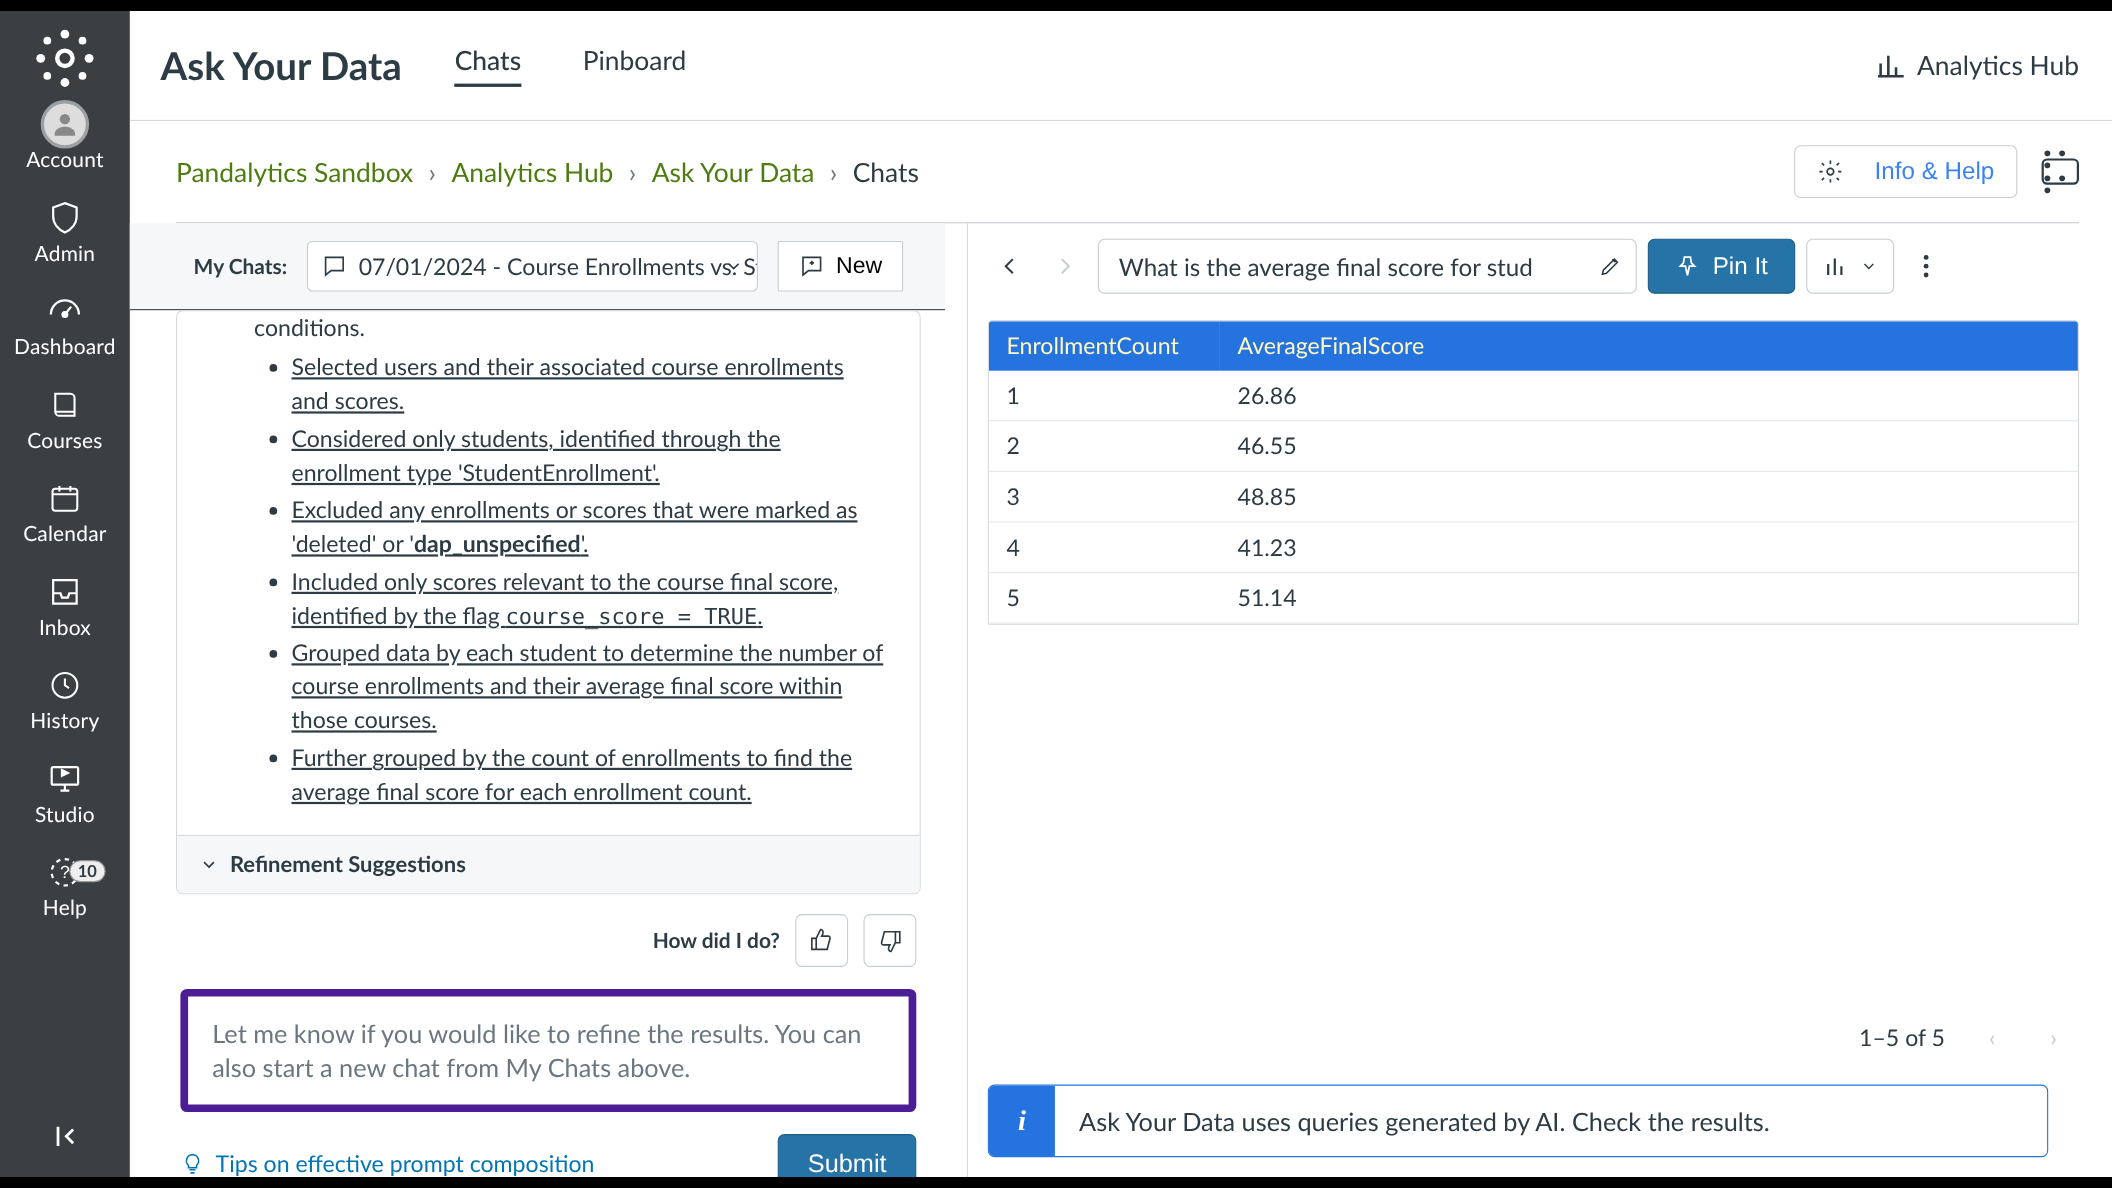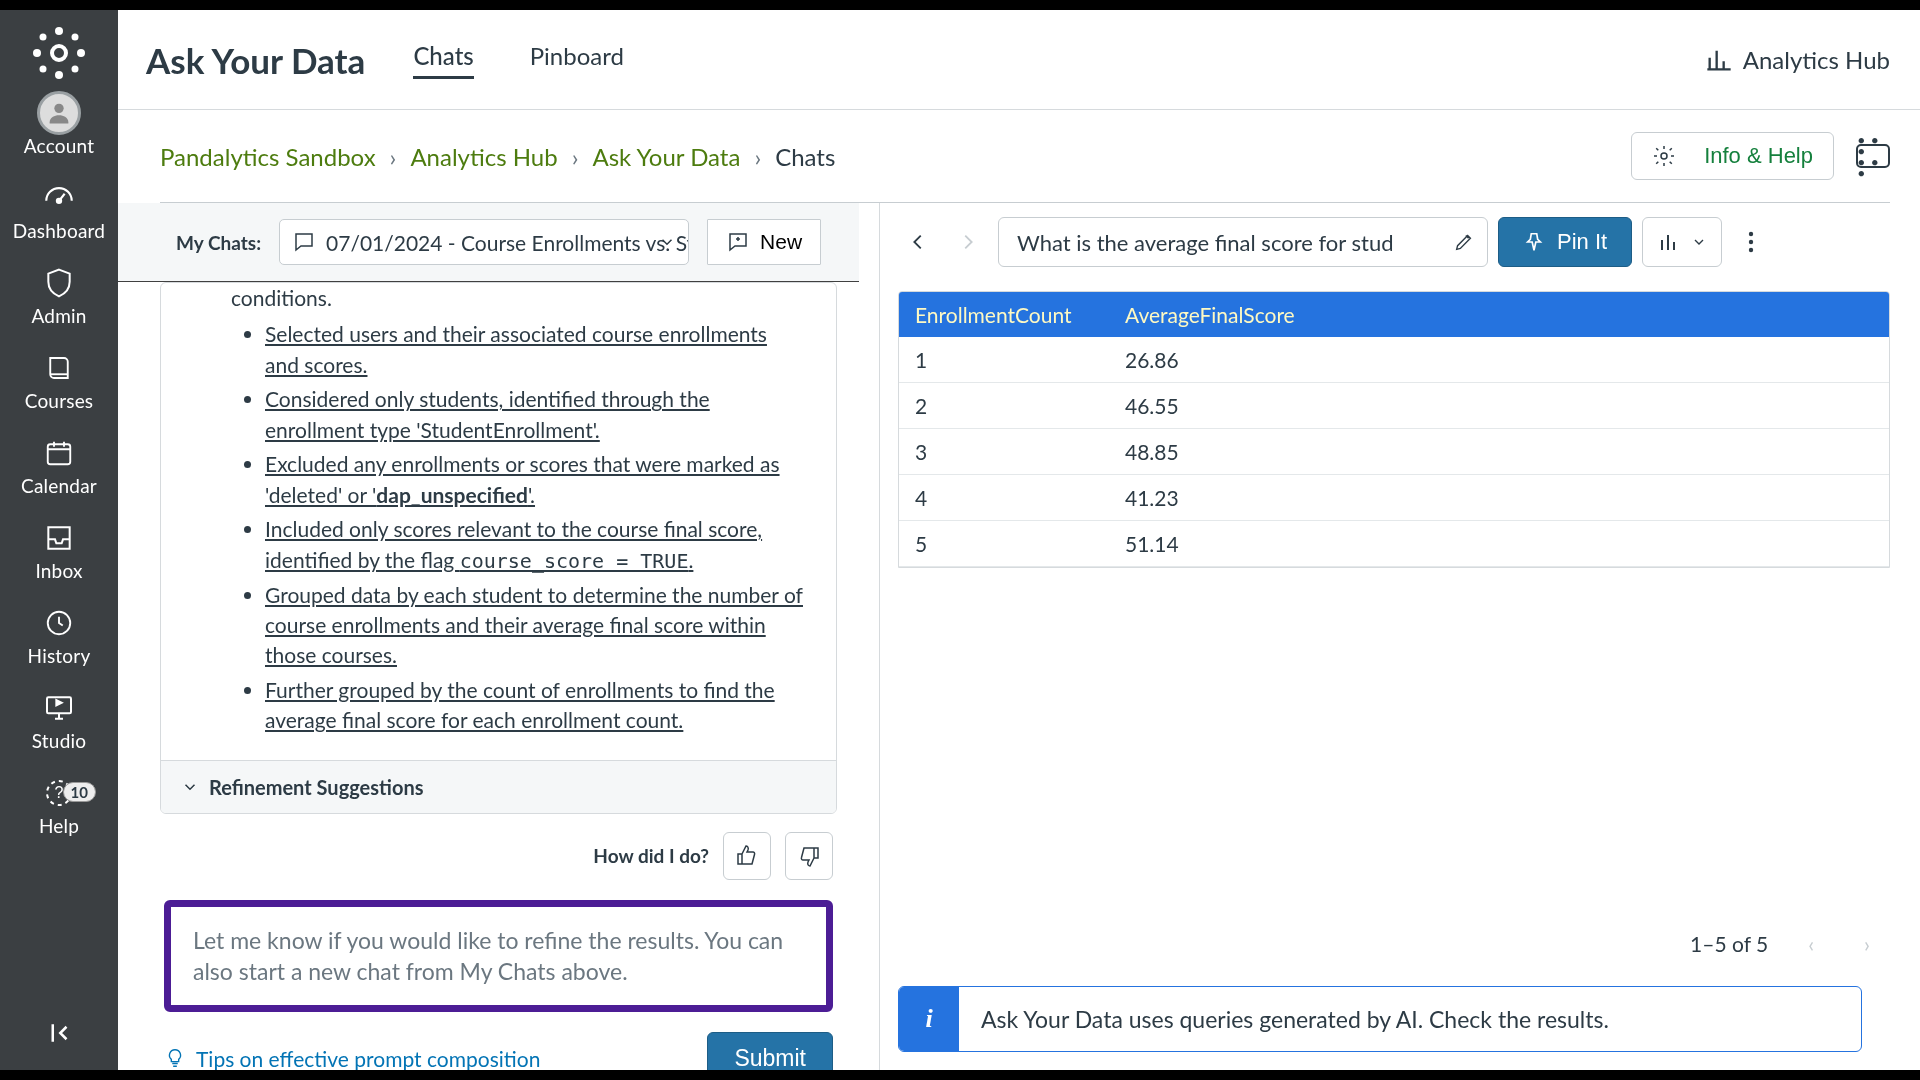--- a/index.html
+++ b/index.html
@@ -39,21 +39,21 @@
   .topbar .right { margin-left:auto; display:flex; align-items:center; gap:10px; font-size:24px; color:#2d3b45;}
   .topbar .right svg { width:28px; height:28px;}
 
   
   .crumbrow { display:flex; align-items:center; padding:22px 30px 22px 42px; }
   .crumbrow .crumbs { font-size:24px; display:flex; gap:14px; align-items:center; flex-wrap:wrap;}
   .crumbrow .crumbs a { color:#4d7c0f; text-decoration:none; cursor:pointer;text-align:right;}
   .crumbrow .crumbs .sep { color:#6b7780;}
   .crumbrow .crumbs .current { color:#2d3b45;}
   .crumbrow .right { margin-left:auto; display:flex; align-items:center; gap:22px;}
-  .btn-outline { border:1px solid #c7cdd1; border-radius:6px; background:#fff; padding:10px 20px; font-size:22px; display:flex; align-items:center; gap:28px; cursor:pointer; color:#15803d;}
+  .btn-outline { border:1px solid #c7cdd1; border-radius:6px; background:#fff; padding:10px 20px; font-size:22px; display:flex; align-items:center; gap:28px; cursor:pointer; color:#3b82f6;}
   .kb-icon { border:2px solid #2d3b45; border-radius:5px; width:34px; height:24px; display:flex; align-items:center; justify-content:center;}
   .kb-icon .dots{font-size:11px; letter-spacing:2px; line-height:1;}
 
   .divider { height:1px; background:#c7cdd1; margin:0 30px 0 42px;}
 
   
   .content { flex:1; display:flex; min-height:0; padding:0 30px 0 42px;}
   .col-left { width:720px; display:flex; flex-direction:column; border-right:1px solid #d6dadd; padding-right:20px; min-height:0;}
   .col-right { flex:1; display:flex; flex-direction:column; padding-left:18px; min-height:0;}
 
@@ -144,35 +144,35 @@
             <svg width="28" height="28" viewBox="0 0 24 24" fill="#888">
               <circle cx="12" cy="8" r="4"></circle>
               <path d="M4 20c0-4 4-6 8-6s8 2 8 6v1H4z"></path>
             </svg>
           </div>
         </div>
       <div class="lbl">Account</div>
     </div>
     <div class="nav-item">
       <div class="ic">
+          <svg width="32" height="32" viewBox="0 0 24 24" fill="none" stroke="#fff" stroke-width="1.5">
+            <path d="M12 2l8 3v6c0 5-3.5 9-8 11-4.5-2-8-6-8-11V5l8-3z"></path>
+          </svg>
+        </div>
+      <div class="lbl">Admin</div>
+    </div>
+    <div class="nav-item">
+      <div class="ic">
           <svg width="34" height="34" viewBox="0 0 24 24" fill="none" stroke="#fff" stroke-width="1.5">
             <path d="M3 14a9 9 0 0118 0"></path>
             <path d="M12 14l4-5"></path>
             <circle cx="12" cy="14" r="1.5" fill="#fff"></circle>
           </svg>
         </div>
       <div class="lbl">Dashboard</div>
-    </div>
-    <div class="nav-item">
-      <div class="ic">
-          <svg width="32" height="32" viewBox="0 0 24 24" fill="none" stroke="#fff" stroke-width="1.5">
-            <path d="M12 2l8 3v6c0 5-3.5 9-8 11-4.5-2-8-6-8-11V5l8-3z"></path>
-          </svg>
-        </div>
-      <div class="lbl">Admin</div>
     </div>
     <div class="nav-item">
       <div class="ic">
           <svg width="30" height="30" viewBox="0 0 24 24" fill="none" stroke="#fff" stroke-width="1.5">
             <path d="M5 4h11a3 3 0 013 3v13H8a3 3 0 01-3-3V4z"></path>
             <path d="M5 17h14"></path>
           </svg>
         </div>
       <div class="lbl">Courses</div>
     </div>

